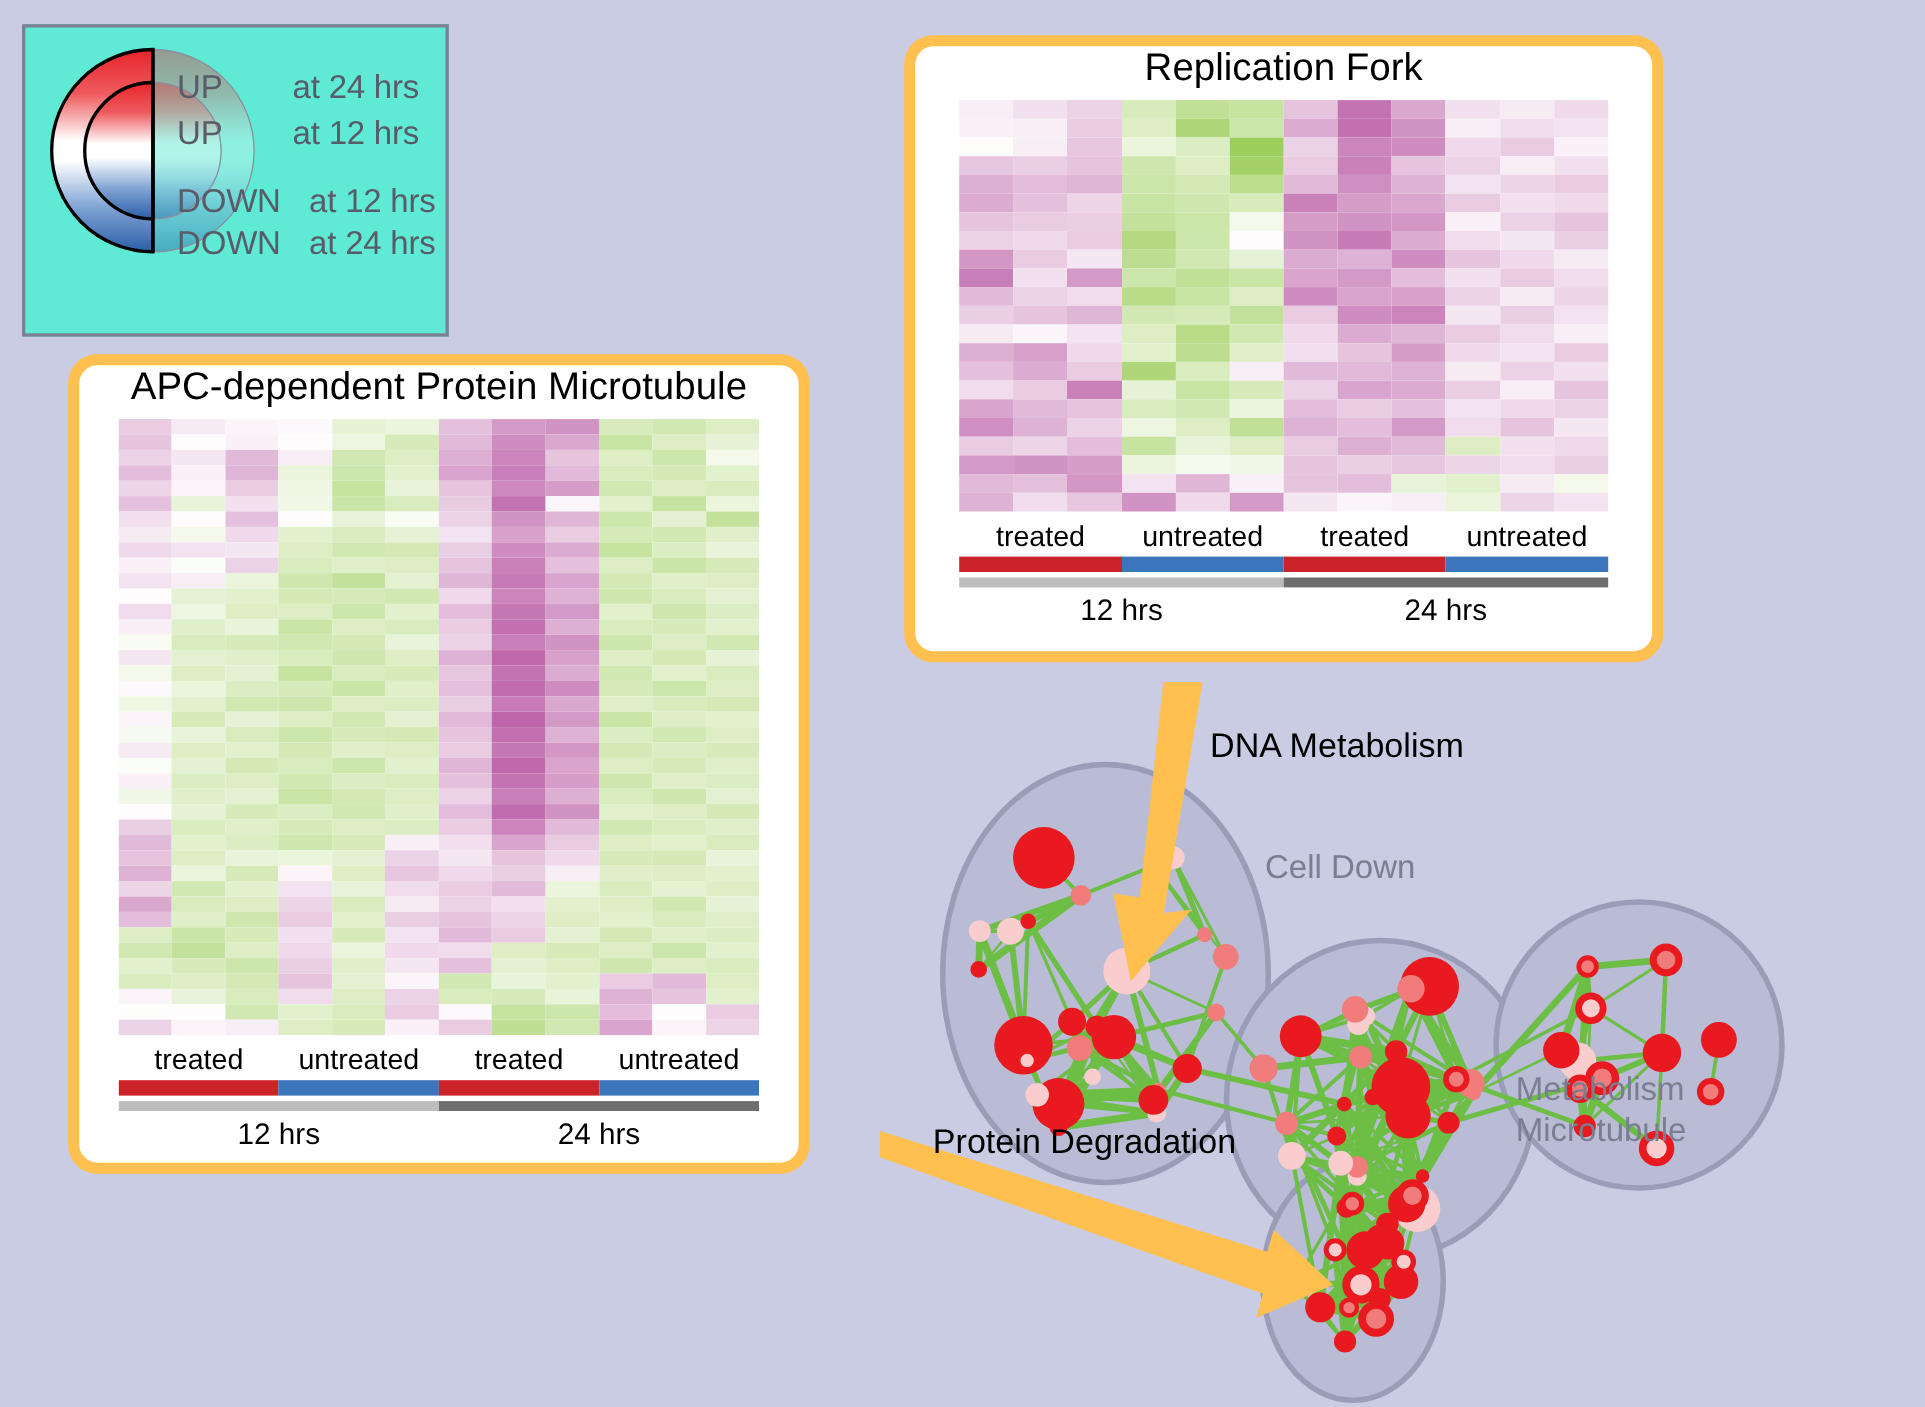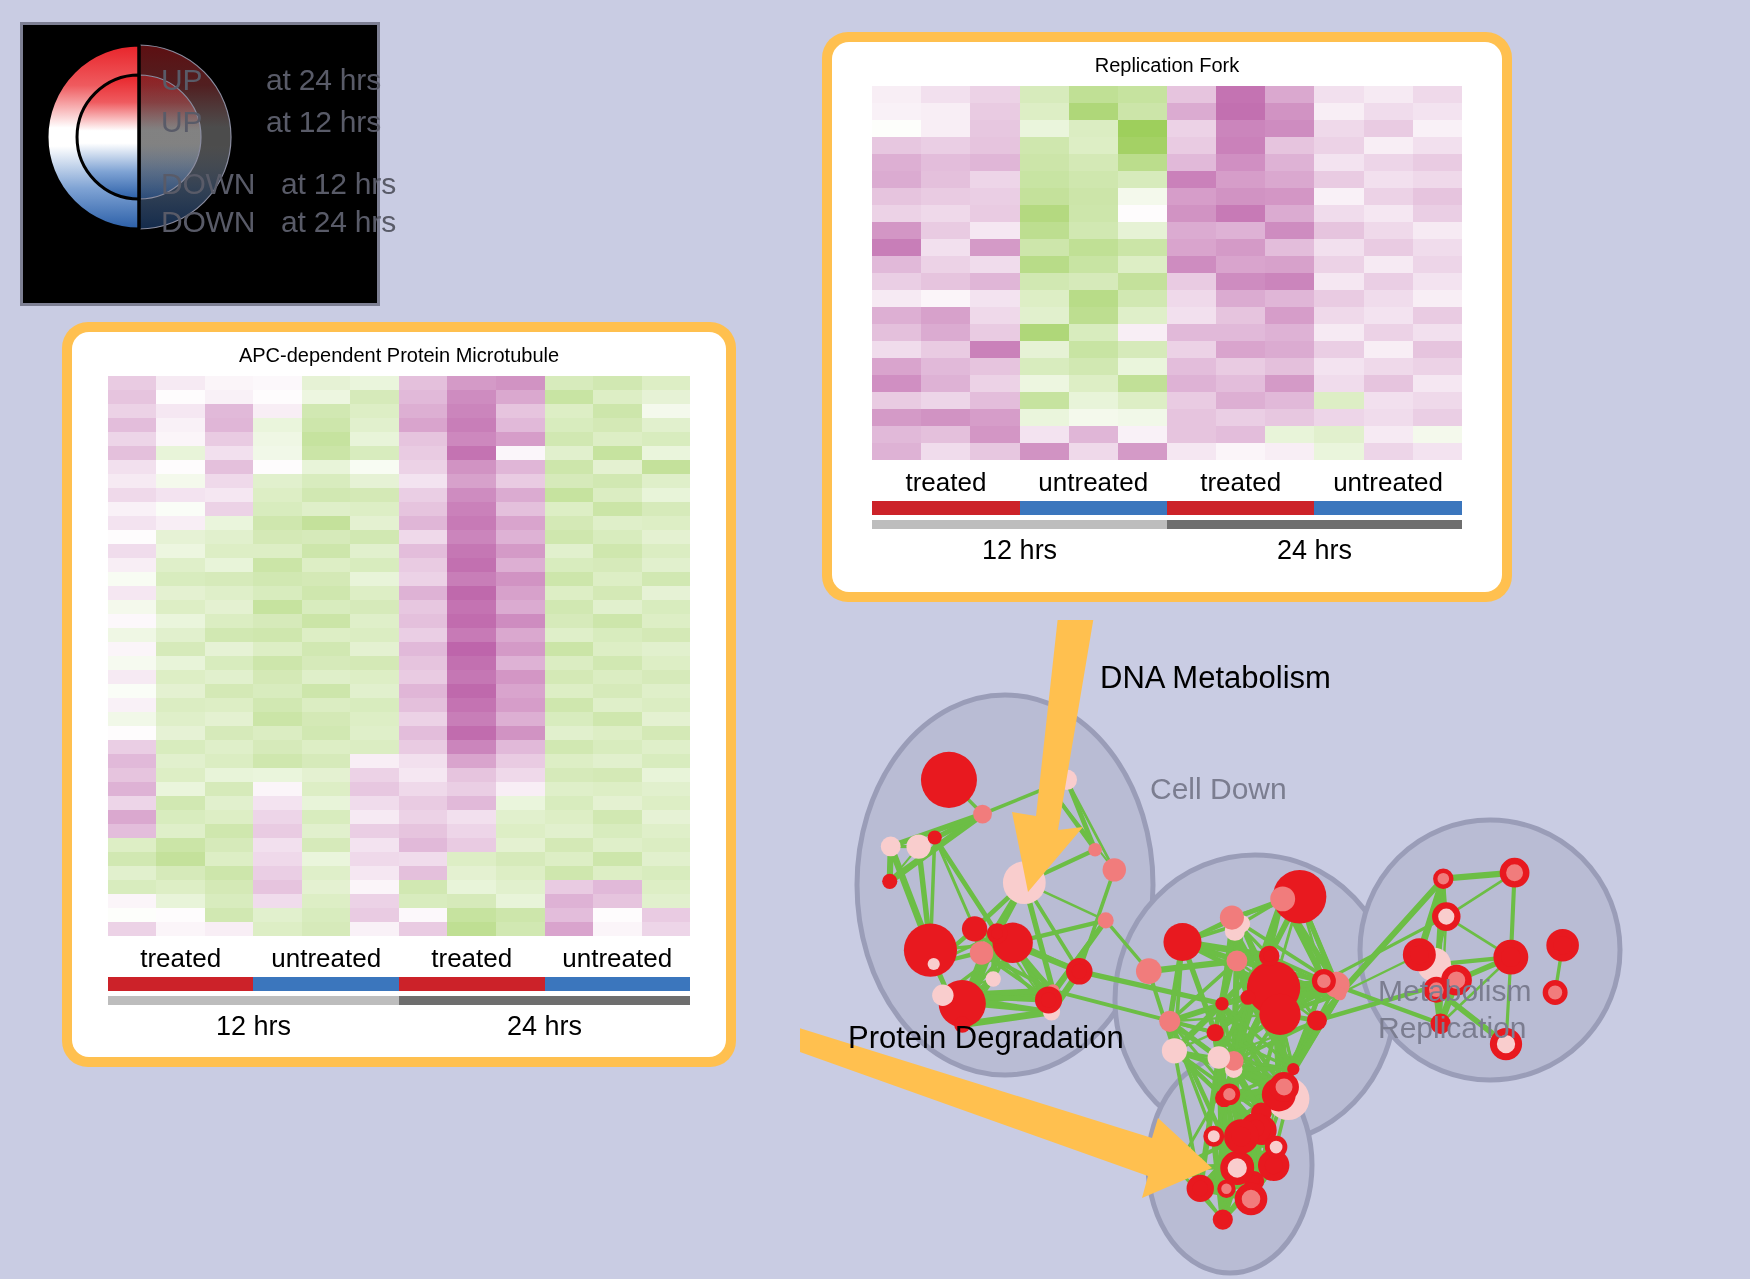--- a/index.html
+++ b/index.html
@@ -7,22 +7,22 @@
     width:1750px;height:1279px;
     background:#c9cce3;
     font-family:"Liberation Sans", sans-serif;
     overflow:hidden;
     position:relative;
   }
   .fig{position:absolute;inset:0;}
 
   
   #colorkey{
-    position:absolute;left:20px;top:22px;width:360px;height:284px;
-    background:#000000;border:3px solid #7d7f93;box-sizing:border-box;
+    position:absolute;left:20px;top:22px;width:388px;height:284px;
+    background:#5eead4;border:3px solid #7d7f93;box-sizing:border-box;
   }
   #keywheel{position:absolute;left:16px;top:12px;width:200px;height:200px;}
   .keyrow{position:absolute;color:#595b68;font-size:30px;white-space:nowrap;letter-spacing:-.2px;}
   .keyrow .lab{display:inline-block;}
   .keyrow .tm{display:inline-block;}
   #kr0{left:138px;top:38px;}
   #kr0 .lab{width:105px;}
   #kr1{left:138px;top:80px;}
   #kr1 .lab{width:105px;}
   #kr2{left:138px;top:142px;}
@@ -43,21 +43,21 @@
   .swrow{display:flex;align-items:center;gap:14px;margin-top:4px;align-self:center;}
   .sw{width:26px;height:26px;border:2px solid #000;box-sizing:border-box;}
   .sw.up{background:#b5509f;}
   .sw.down{background:#8dc63f;}
   .swlab{font-size:31px;color:#000;width:100px;text-align:left;}
 
   
   .panel{position:absolute;background:#ffc04f;border-radius:26px;padding:10px;box-sizing:border-box;}
   .panel>.card{background:#fff;width:100%;height:100%;border-radius:17px;box-sizing:border-box;
     display:flex;flex-direction:column;align-items:center;}
-  .ptitle{font-size:20px;color:#000;margin-top:12px;margin-bottom:9px;}
+  .ptitle{font-size:35px;color:#000;margin-bottom:9px;}
 
   #panel-rep{left:822px;top:32px;width:690px;height:570px;}
   #panel-apc{left:62px;top:322px;width:674px;height:745px;}
 
   .hm{display:grid;}
   .hm div{width:100%;height:100%;}
 
   
   .axiswrap{width:100%;display:flex;flex-direction:column;align-items:center;}
   .grp4{display:grid;grid-template-columns:repeat(4,1fr);width:100%;}
@@ -1383,20 +1383,20 @@
         </g>
       <g>
         <path d="M262 -40 L300 -40 L258 210 L283 207 L228 272 L212 192 L236 196 Z" fill="#ffc04f"></path>
         <path d="M-90 400 L-84 382 L352 518 L358 498 L412 548 L342 578 L348 556 Z" fill="#ffc04f"></path>
       </g>
     </svg>
     <div class="netlabel" id="lab-dna">DNA Metabolism</div>
     <div class="netlabel" id="lab-cc">Cell Down</div>
     <div class="netlabel" id="lab-mt">
       <div>Metabolism</div>
-      <div>Replication</div>
+      <div>Microtubule</div>
     </div>
     <div class="netlabel" id="lab-ub">
       <div>Protein Degradation</div>
     </div>
   </div>
 
 </div>
 
 </body></html>

